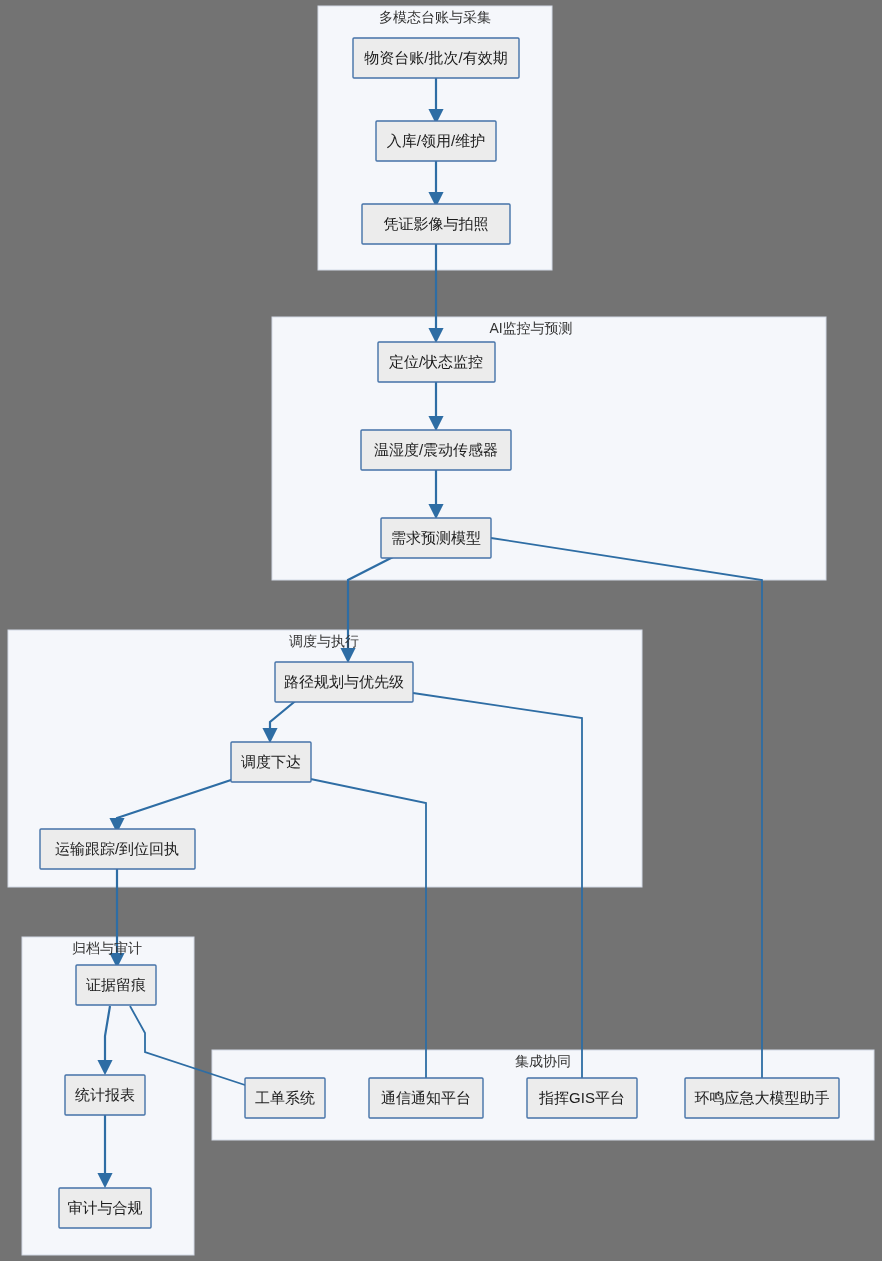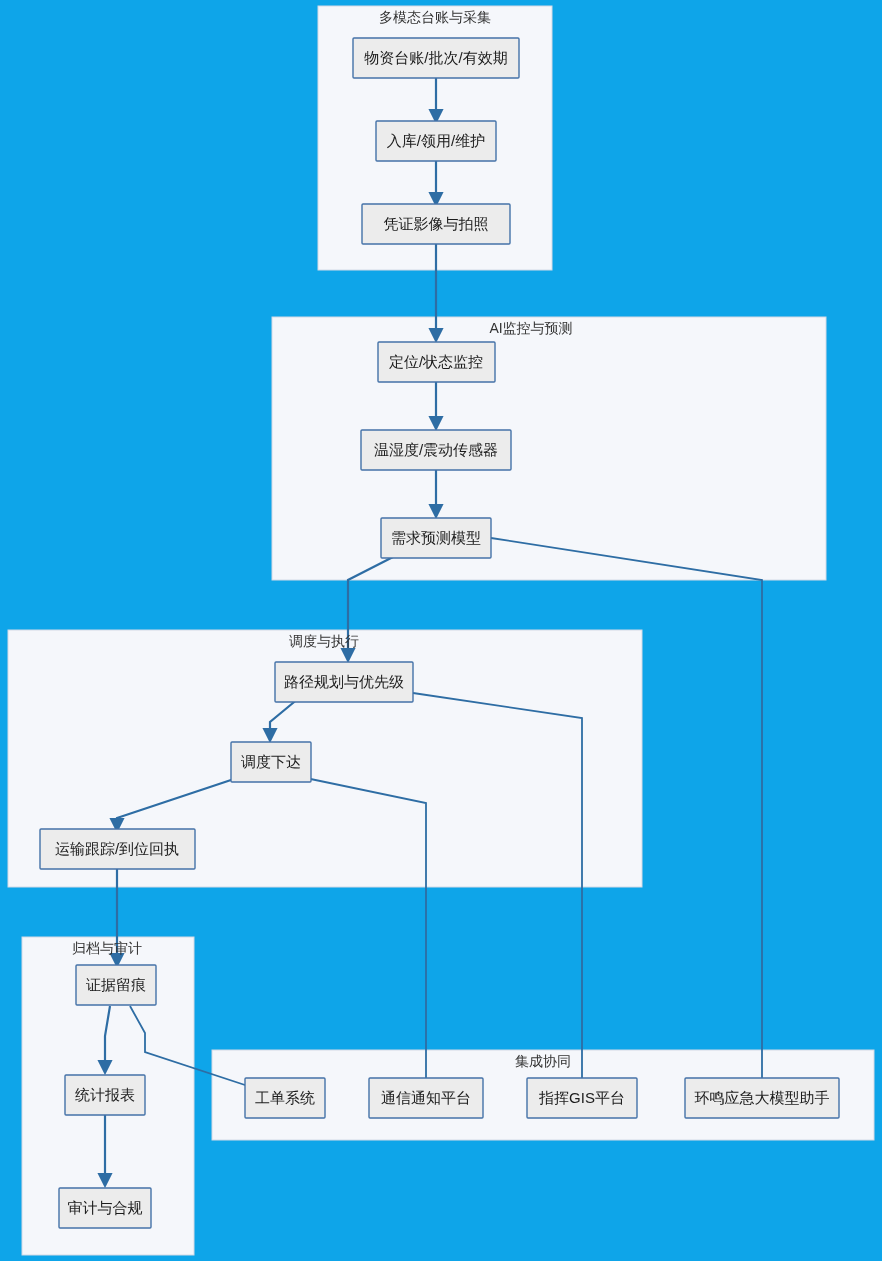--- a/index.html
+++ b/index.html
@@ -7,21 +7,21 @@
     padding: 0;
     background: #ffffff;
   }
   body {
     font-family: "Liberation Sans", "DejaVu Sans", sans-serif;
   }
   #canvas {
     position: relative;
     width: 882px;
     height: 1261px;
-    background: #0ea5e9;
+    background: #737373;
     overflow: hidden;
   }
   svg.flow {
     position: absolute;
     left: 0;
     top: 0;
     width: 882px;
     height: 1261px;
   }
   .cluster-rect {

